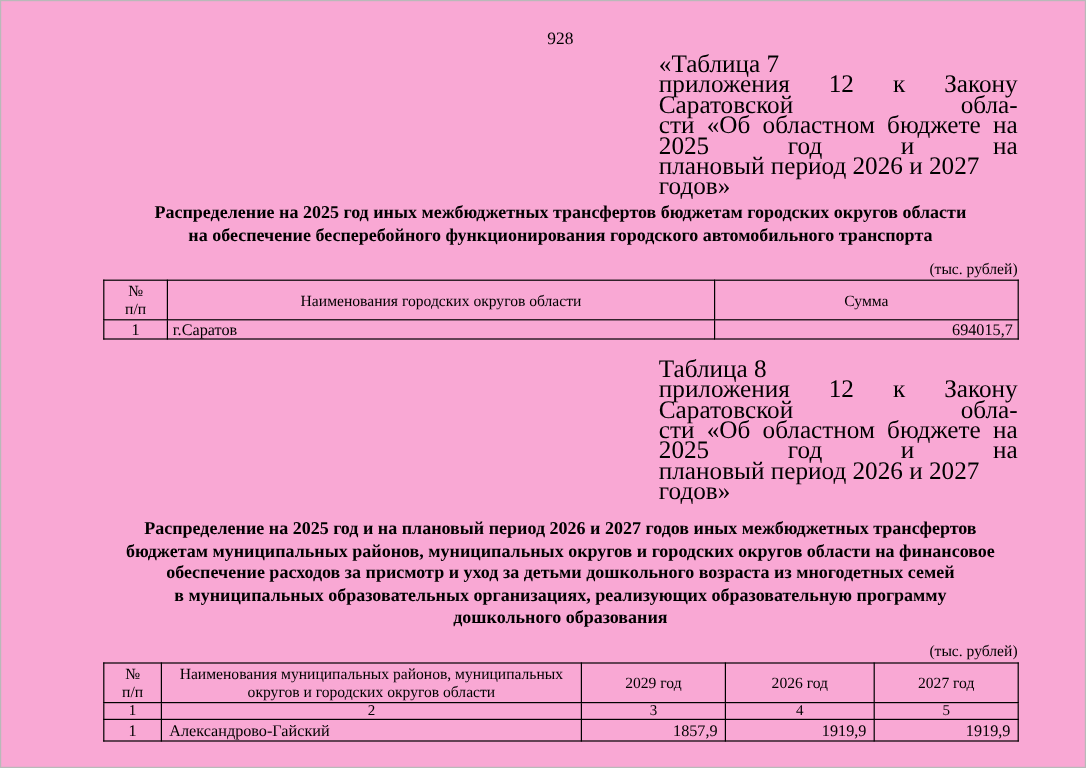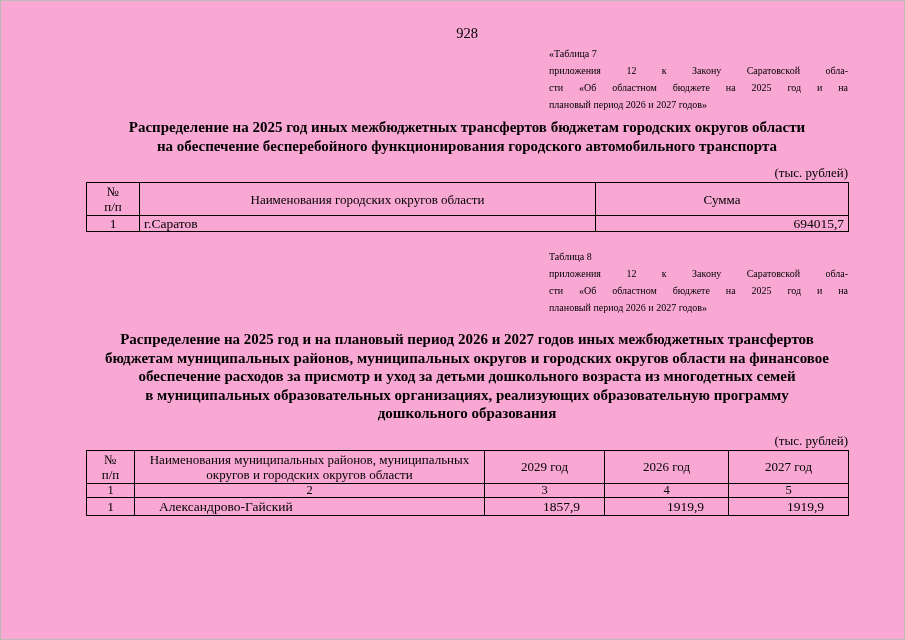--- a/index.html
+++ b/index.html
@@ -28,21 +28,21 @@
     margin-top:34px;
     padding-left:45px;
     font-size:15.5px;
     line-height:18px;
   }
 
   .caption-block {
     margin-top:3px;
     margin-left:463px;
     width:299px;
-    font-size:10px;
+    font-size:21px;
     line-height:17px;
   }
   .caption-block.second { margin-top:16px; }
   .caption-line { text-align:left; }
   .caption-line.j { text-align:justify; text-align-last:justify; }
 
   .heading {
     text-align:center;
     font-weight:bold;
     font-size:15px;
@@ -83,21 +83,21 @@
     padding:0 4px;
   }
   .doc-table tbody tr:last-child td { border-bottom:1px solid #000; }
 
   .t7 thead th { height:30px; }
   .t7 tbody tr { height:15px; }
 
   .t8 thead tr.main-hdr th { height:32px; }
   .t8 thead tr.numbering th { height:14px; font-size:12.5px; line-height:13px; padding:0 2px; }
   .t8 tbody tr { height:17px; }
-  .t8 td { padding:1px 24px; }
+  .t8 td { padding:1px 6px; }
   .t8 td.ctr { padding:1px 2px; }
 
   .pre { white-space:pre-line; }
   .ctr { text-align:center; }
   .rgt { text-align:right; }
   .lft { text-align:left; }
   tr.bold td { font-weight:bold; }
 </style>
 </head>
 <body>

